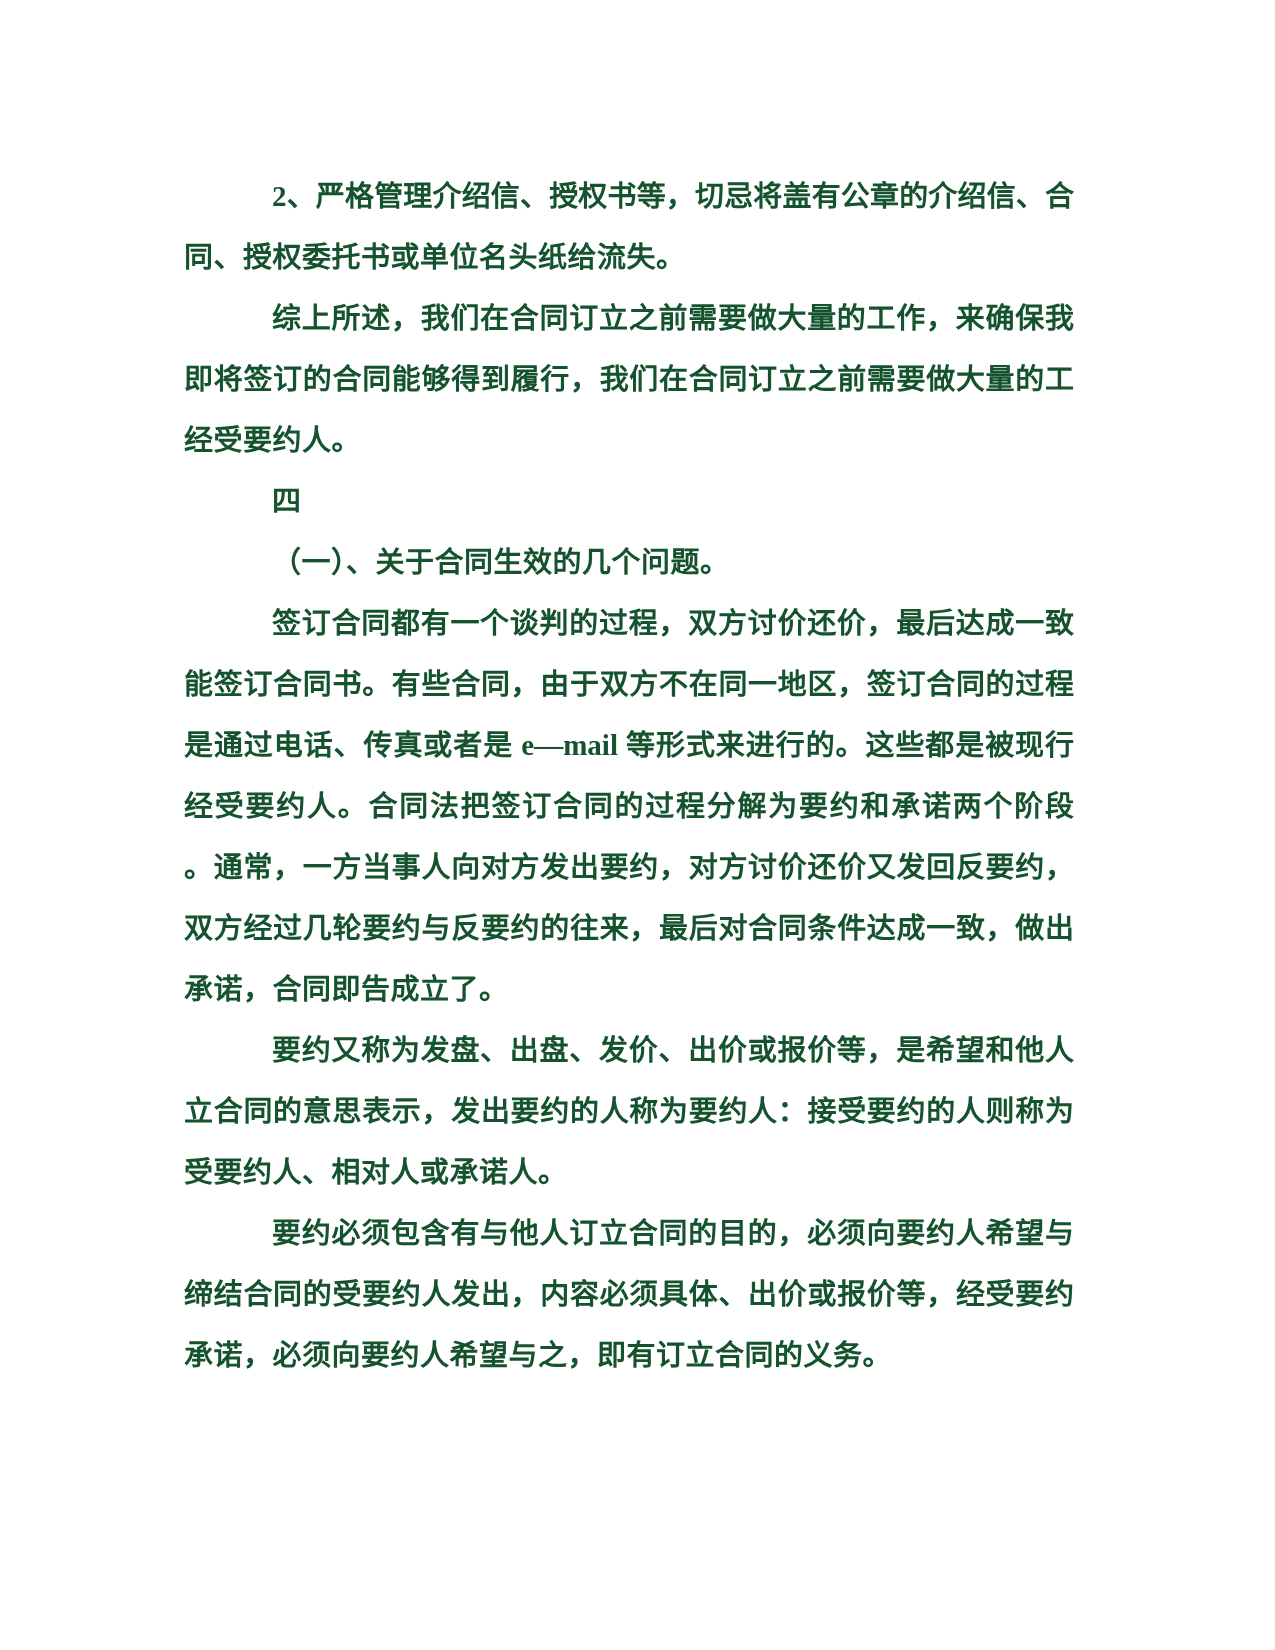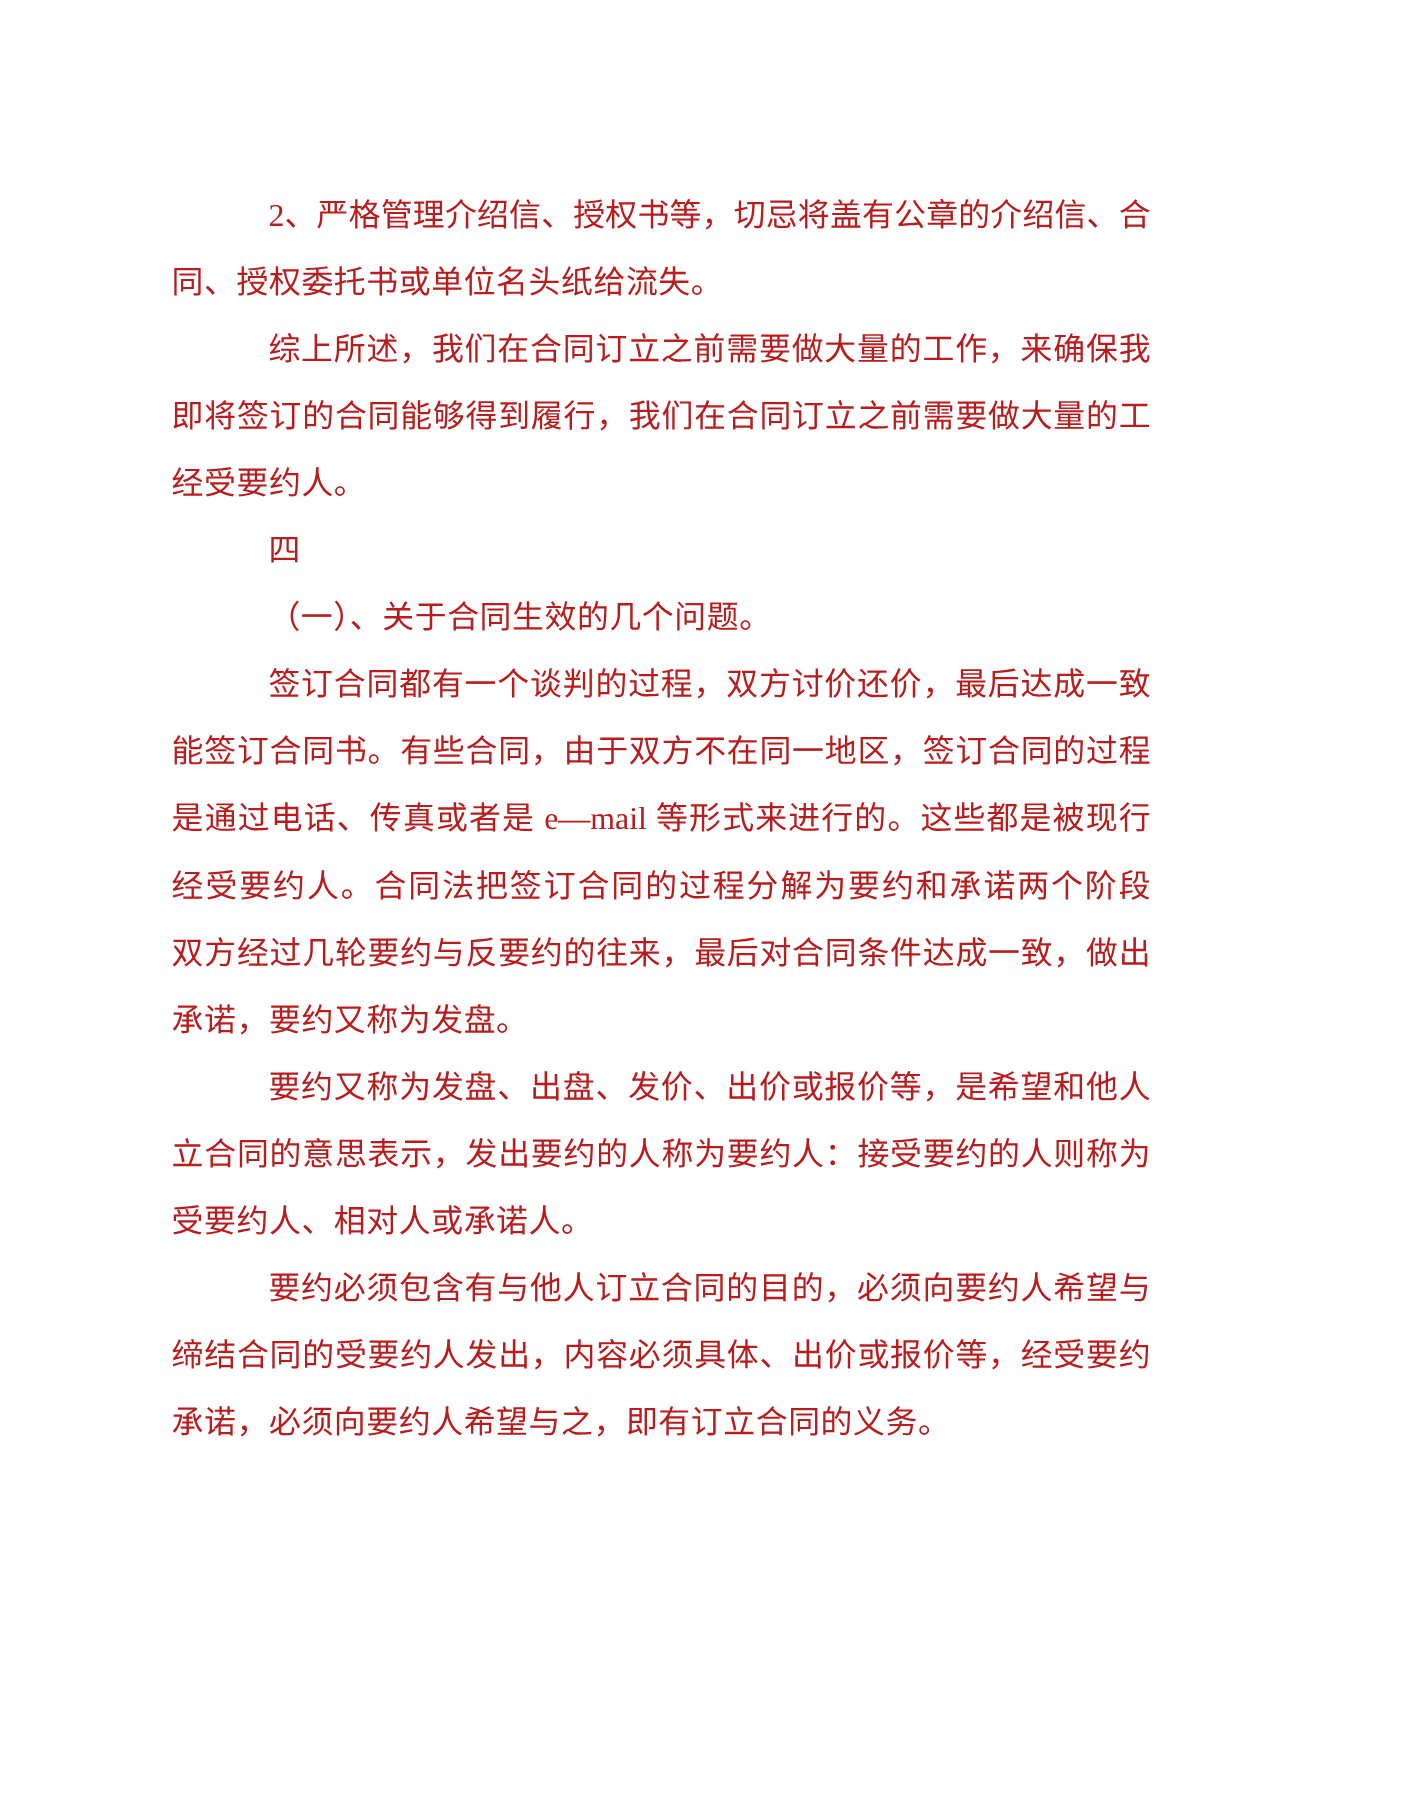--- a/index.html
+++ b/index.html
@@ -10,24 +10,25 @@
   .page {
     position: relative;
     width: 1275px;
     height: 1650px;
     background: #ffffff;
     overflow: hidden;
     font-family: "Liberation Serif", serif;
   }
   .doc-body {
     position: absolute;
-    left: 156px;
+    left: 184px;
     top: 166px;
     width: 890px;
-    color: #b91c1c;
+    color: #14532d;
+    font-weight: bold;
   }
   .line {
     font-size: 29px;
     line-height: 61px;
     height: 61px;
     text-align: justify;
     text-align-last: left;
     letter-spacing: 0.5px;
     white-space: nowrap;
   }
@@ -50,22 +51,23 @@
       <div class="line">同、授权委托书或单位名头纸给流失。</div>
       <div class="line indent full">综上所述，我们在合同订立之前需要做大量的工作，来确保我们</div>
       <div class="line full">即将签订的合同能够得到履行，我们在合同订立之前需要做大量的工作</div>
       <div class="line">经受要约人。</div>
       <div class="line indent">四</div>
       <div class="line indent">（一）、关于合同生效的几个问题。</div>
       <div class="line indent full">签订合同都有一个谈判的过程，双方讨价还价，最后达成一致才</div>
       <div class="line full">能签订合同书。有些合同，由于双方不在同一地区，签订合同的过程</div>
       <div class="line full">是通过电话、传真或者是 e—mail 等形式来进行的。这些都是被现行合</div>
       <div class="line full">经受要约人。合同法把签订合同的过程分解为要约和承诺两个阶段</div>
+      <div class="line full">。通常，一方当事人向对方发出要约，对方讨价还价又发回反要约，</div>
       <div class="line full">双方经过几轮要约与反要约的往来，最后对合同条件达成一致，做出</div>
-      <div class="line">承诺，要约又称为发盘。</div>
+      <div class="line">承诺，合同即告成立了。</div>
       <div class="line indent full">要约又称为发盘、出盘、发价、出价或报价等，是希望和他人订</div>
       <div class="line full">立合同的意思表示，发出要约的人称为要约人：接受要约的人则称为</div>
       <div class="line">受要约人、相对人或承诺人。</div>
       <div class="line indent full">要约必须包含有与他人订立合同的目的，必须向要约人希望与之</div>
       <div class="line full">缔结合同的受要约人发出，内容必须具体、出价或报价等，经受要约人</div>
       <div class="line">承诺，必须向要约人希望与之，即有订立合同的义务。</div>
     </div>
 </div>
 
 </body></html>

